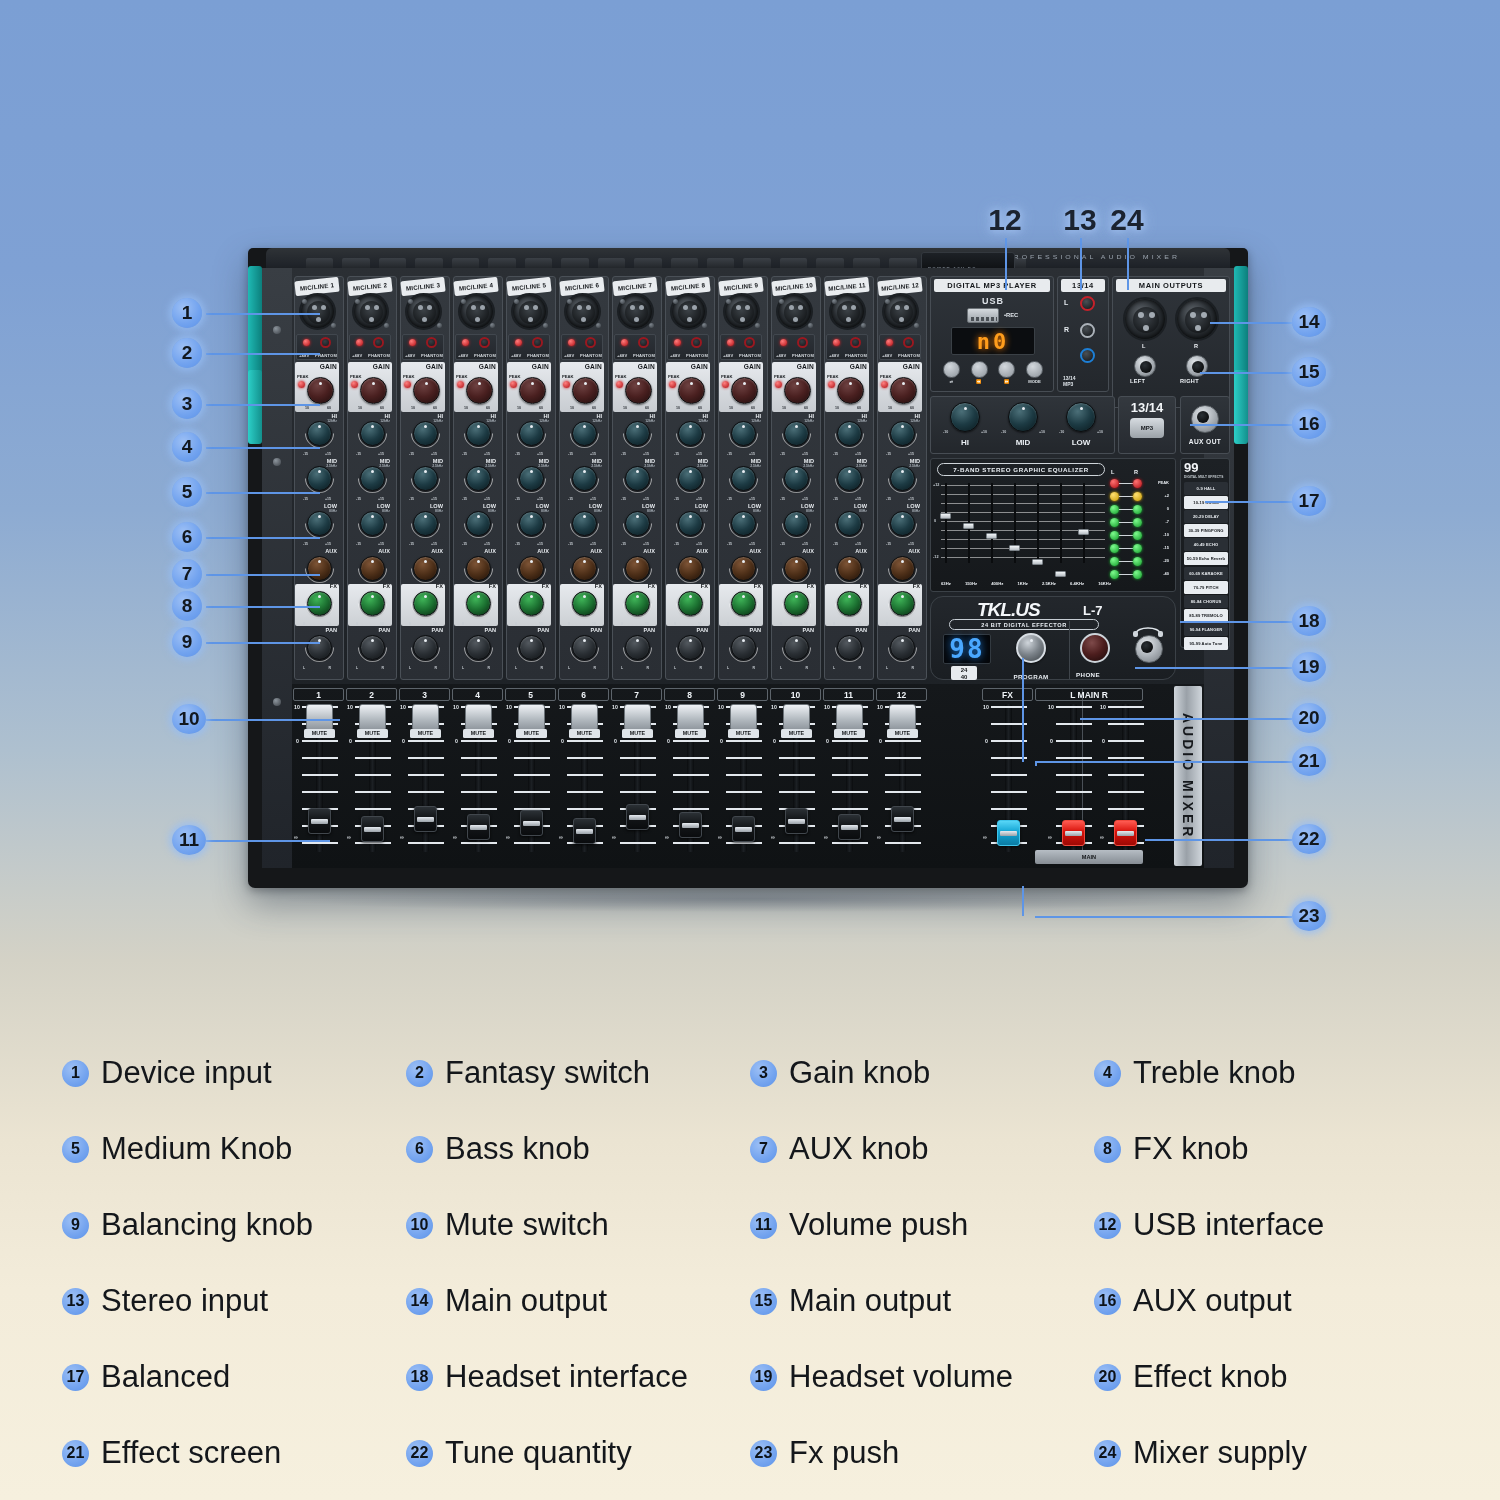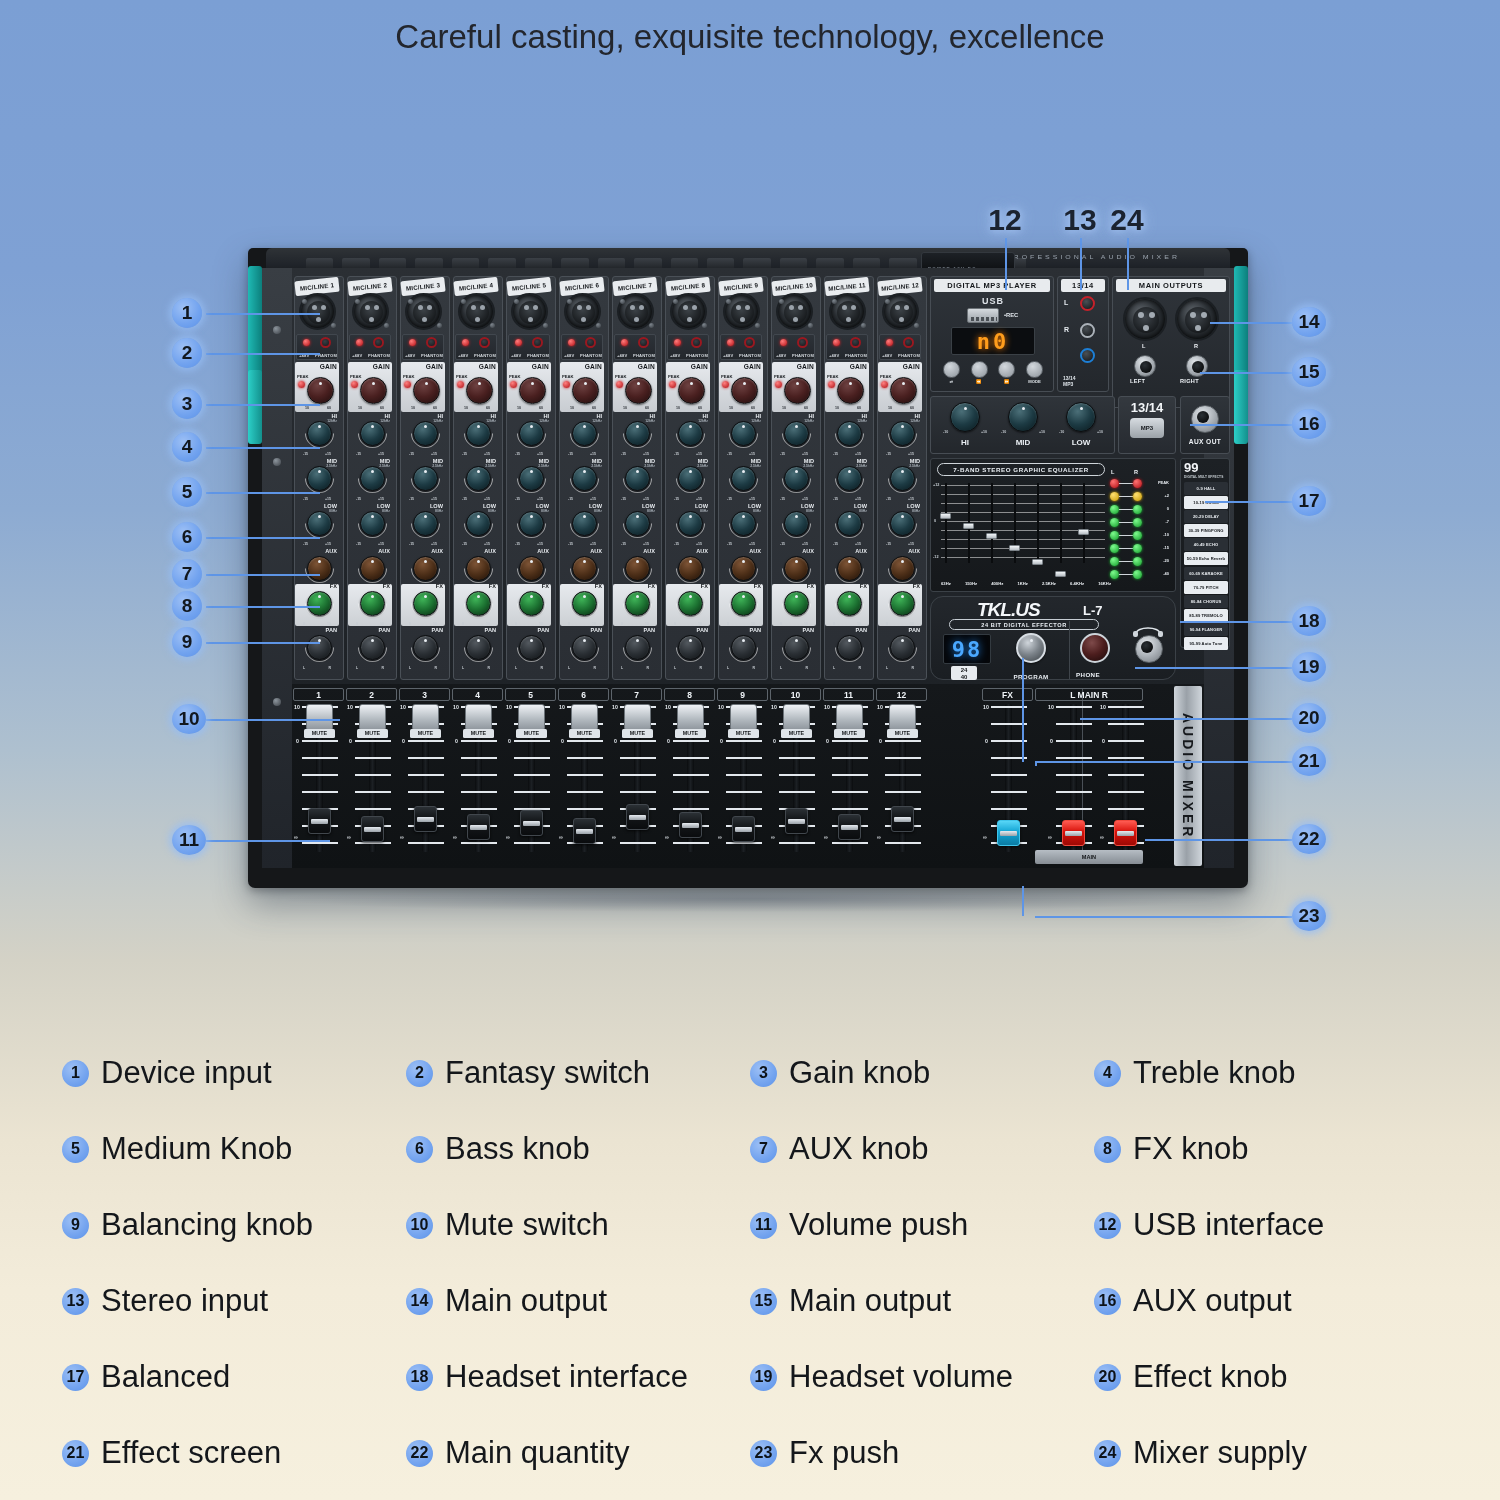--- a/index.html
+++ b/index.html
@@ -410,21 +410,21 @@
     border: 1px solid #c7ced4; border-radius: 6px; color: #eaeff4;
     font-size: 5.6px; font-weight: bold; letter-spacing: .6px;
     display: flex; align-items: center; justify-content: center;
   }
   #fxdisp {
     position: absolute; left: 12px; top: 37px; width: 48px; height: 30px;
     background: #05070a; border: 1px solid #333a40; border-radius: 2px;
     display: flex; align-items: center; justify-content: center;
   }
   #fxdisp b {
-    font-family: "DejaVu Sans Mono", monospace; font-size: 22px; color: #4aa8ff;
+    font-family: "DejaVu Sans Mono", monospace; font-size: 26px; color: #4aa8ff;
     letter-spacing: 2px; text-shadow: 0 0 8px #1f7ddd;
   }
   #bitbadge {
     position: absolute; left: 20px; top: 69px; width: 26px; height: 14px;
     background: #e7ebef; border-radius: 2px; color: #14171a;
     font-size: 6px; font-weight: bold; text-align: center; line-height: 7px; padding-top: 1px;
   }
   #program { position: absolute; left: 74px; top: 36px; width: 52px; text-align: center; }
   #program .knob {
     position: relative; left: 50%; margin-left: -15px; width: 30px; height: 30px;
@@ -535,21 +535,20 @@
     color: #0d1319; font-size: 16px; font-weight: bold;
     display: flex; align-items: center; justify-content: center;
     margin-right: 12px;
   }
   .lgtxt { font-size: 31px; color: #14171b; white-space: nowrap; }
 </style>
 </head>
 <body>
 
 <div id="header">
-  <div id="subtitle">Careful casting, exquisite technology, excellence</div>
 </div>
 
 <div id="stage">
 
   <div id="shadow"></div>
   <div id="baseplate"></div>
   <div id="footL"></div>
   <div id="footR"></div>
 
   <div id="mixer">
@@ -2130,21 +2129,21 @@
     <div class="lgitem">
       <div class="lgnum">20</div>
       <div class="lgtxt">Effect knob</div>
     </div>
     <div class="lgitem">
       <div class="lgnum">21</div>
       <div class="lgtxt">Effect screen</div>
     </div>
     <div class="lgitem">
       <div class="lgnum">22</div>
-      <div class="lgtxt">Main quantity</div>
+      <div class="lgtxt">Tune quantity</div>
     </div>
     <div class="lgitem">
       <div class="lgnum">23</div>
       <div class="lgtxt">Fx push</div>
     </div>
     <div class="lgitem">
       <div class="lgnum">24</div>
       <div class="lgtxt">Mixer supply</div>
     </div>
   </div>

